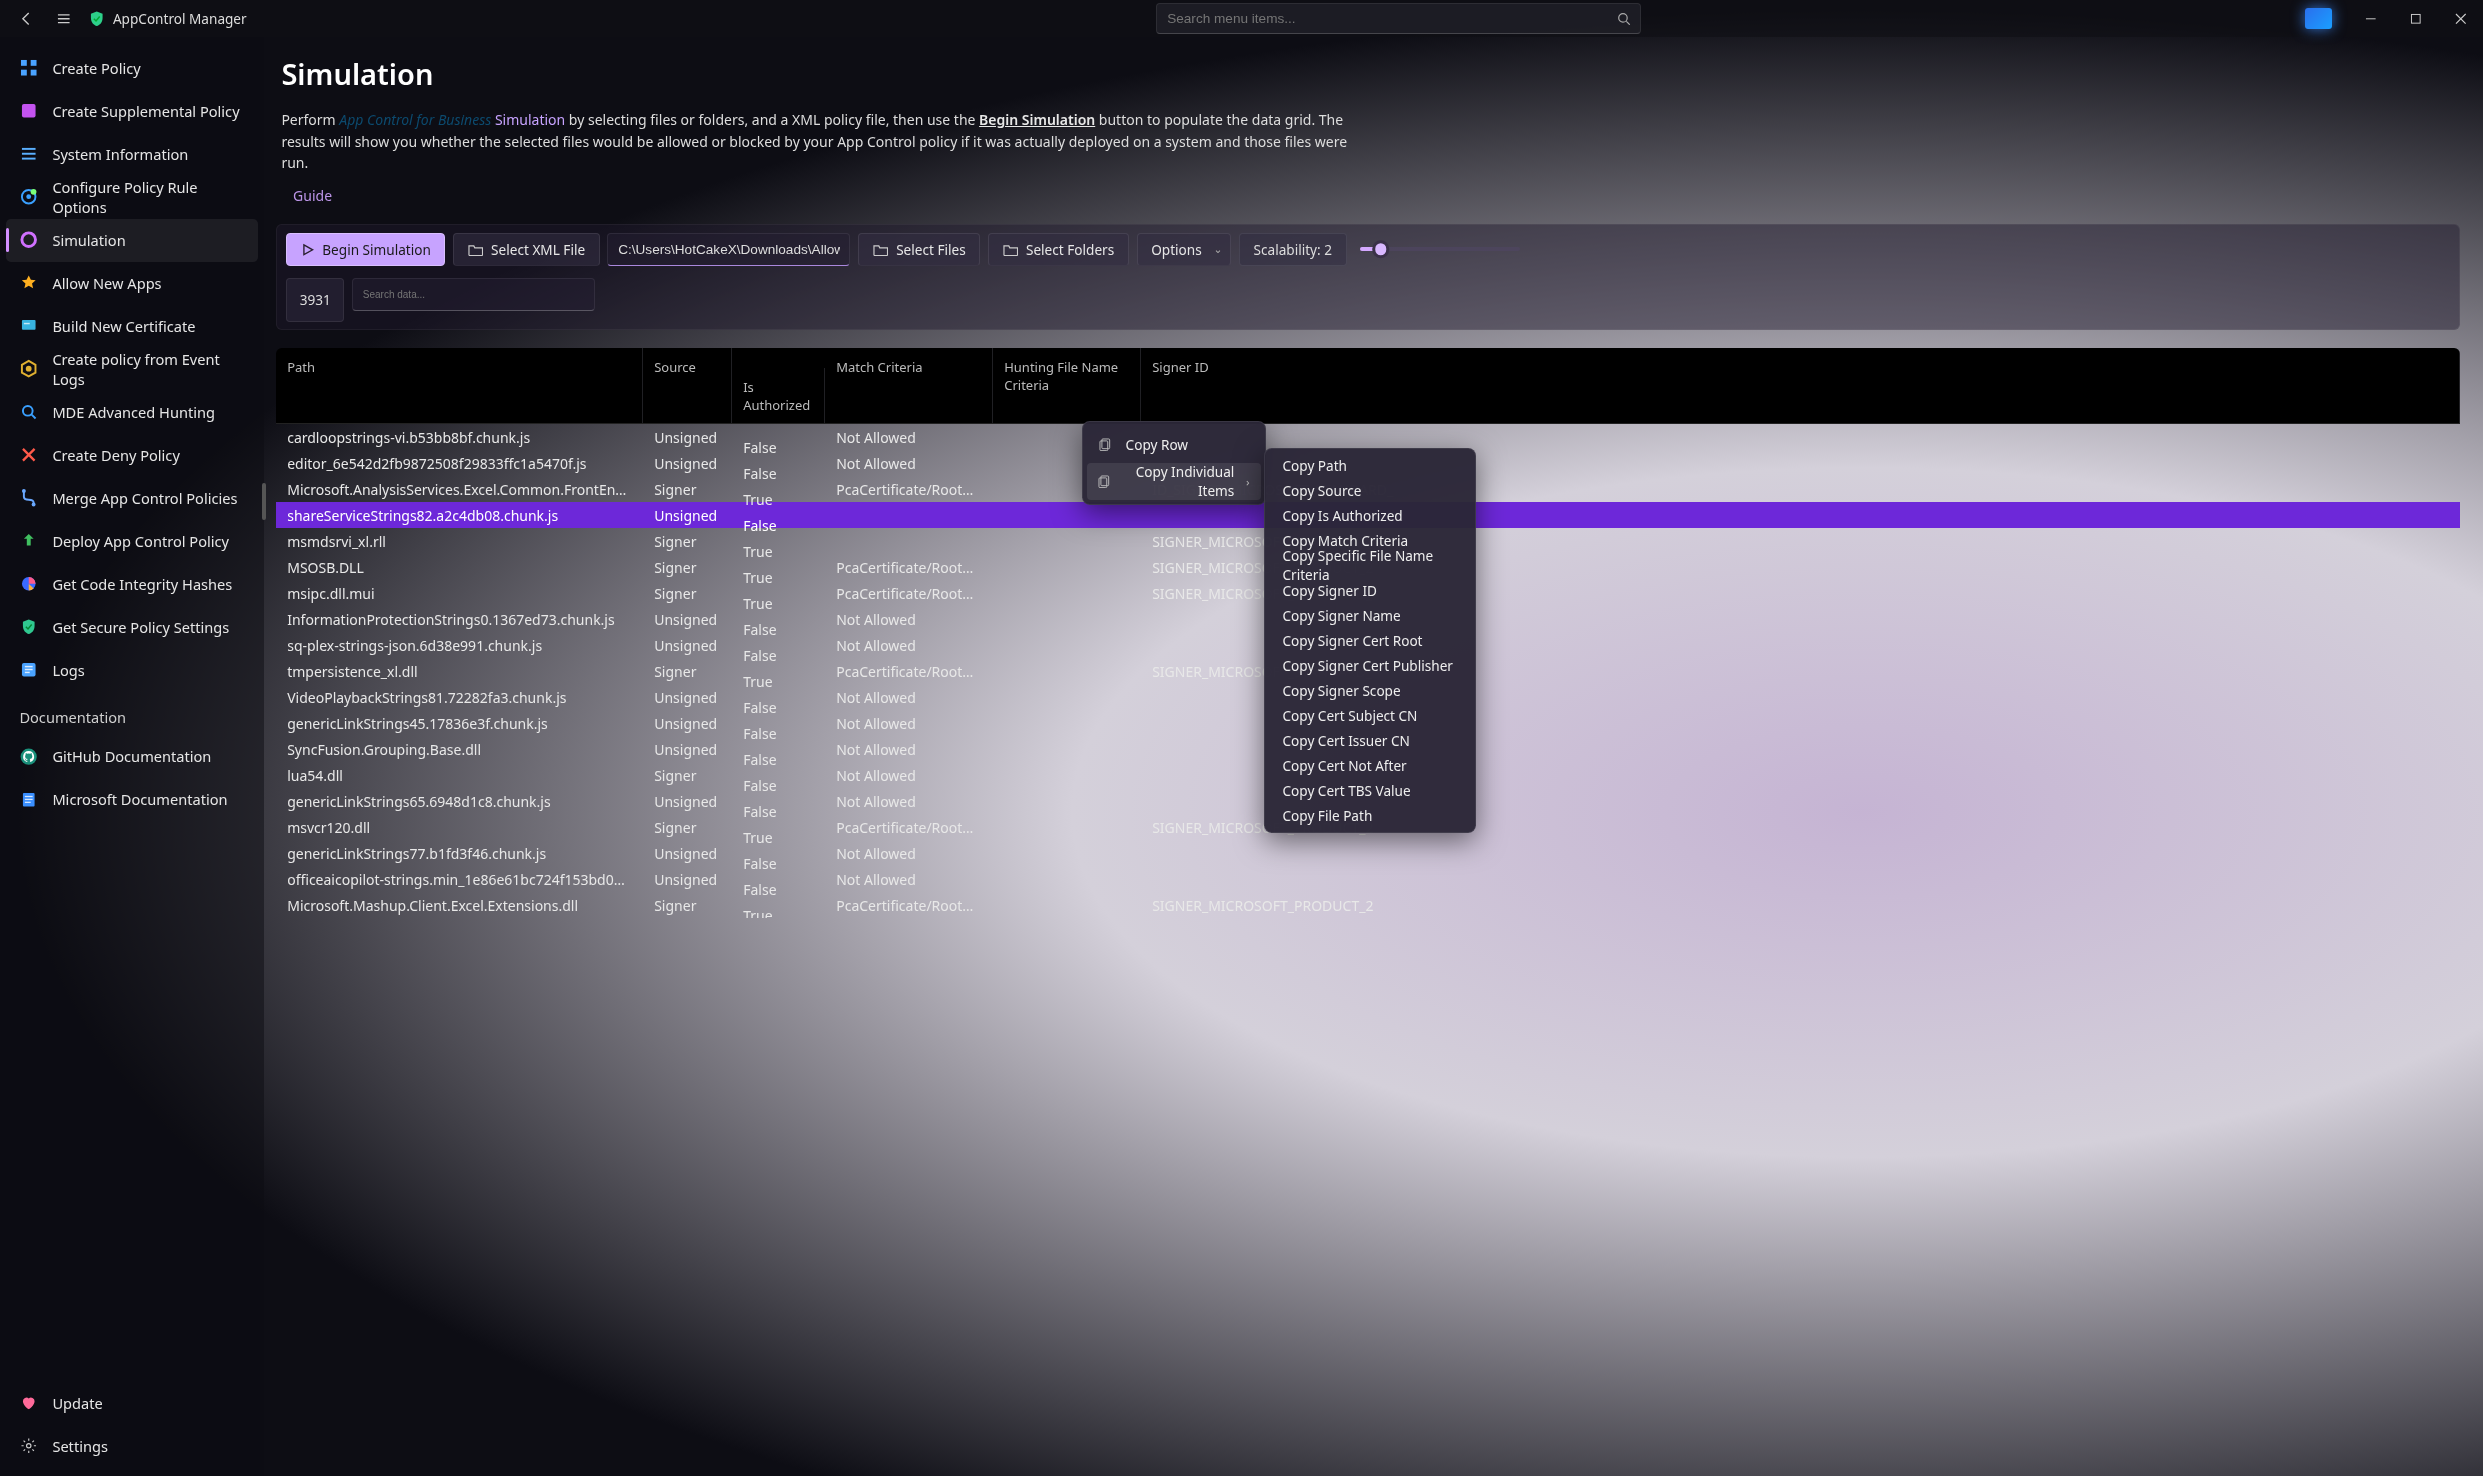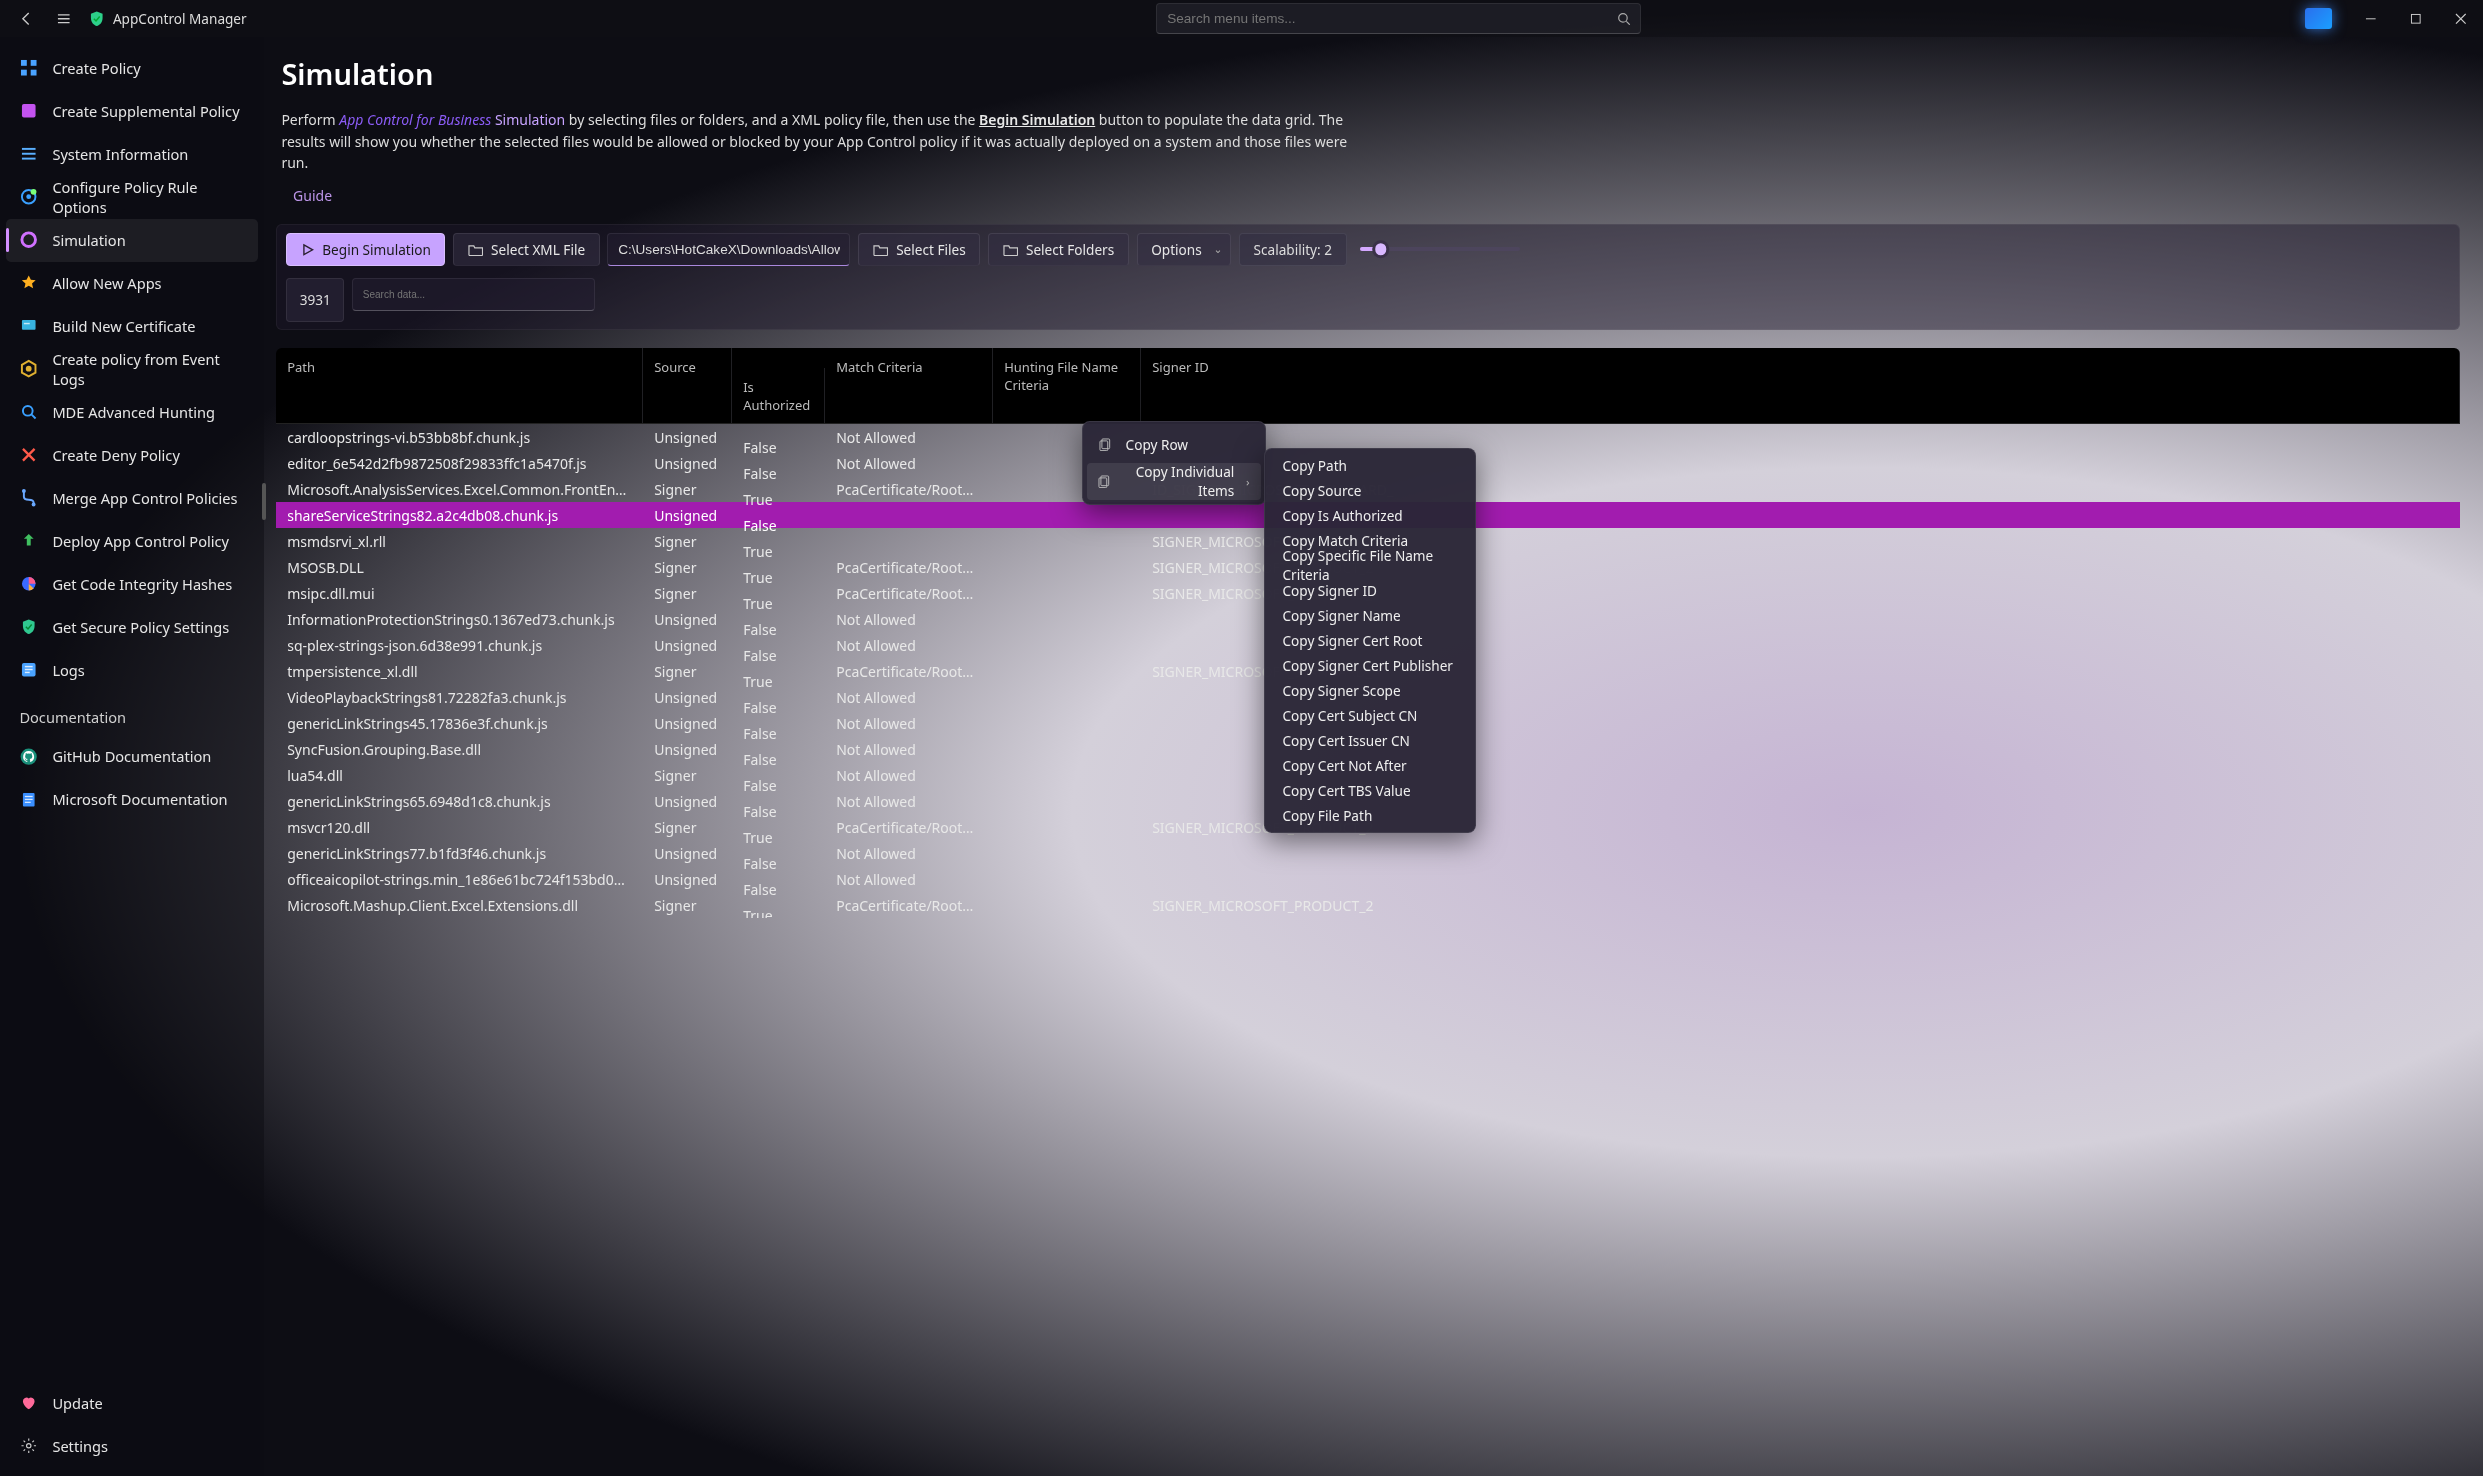--- a/index.html
+++ b/index.html
@@ -85,21 +85,21 @@
     .sidebar .grow { flex:1; }
     .sidebar .resize-nub {
       position:absolute; right:-1.9px; top:446px; width:3.9px; height:37px;
       background:#555; border-radius:1.9px;
     }
 
     
     .main { flex:1; padding: 13.6px 23px 0 11.6px; overflow:hidden; display:flex; flex-direction:column; position:relative;}
     .page-title { font-size:29px; font-weight:600; color:#fff; margin:3.9px 0 15.5px 5.8px; }
     .desc { color:#ddd; font-size:14px; line-height:1.55; max-width:1077px; margin-left:5.8px;}
-    .desc em { font-style:italic; color:#8b5cf6; }
+    .desc em { font-style:italic; color:#0c4a6e; }
     .desc .lnk { color:#c7a3ff; }
     .desc .lnk-u { color:#e8e8e8; text-decoration:underline; font-weight:600; }
     .guide-link { color:#bc95e8; font-size:14px; margin:11.6px 0 0 17.5px; display:inline-block; }
 
     .toolbar {
       margin: 19.4px 0 0 0;
       background: rgba(30,25,45,0.45);
       border: 1px solid rgba(255,255,255,0.05);
       border-radius:5.8px;
       padding: 7.8px 9.7px;
@@ -163,21 +163,21 @@
     .col-auth { width:93px;margin-top:20px; }
     .col-match { width:168px; }
     .col-spec { width:148px; }
     .col-signer { flex:1; }
     .grid-body { overflow:hidden; }
     .row {
       display:flex; font-size:14px; color:#e8e8e8;
       height:26px; align-items:center;
     }
     .row .cell { padding:0 11.6px; white-space:nowrap; overflow:hidden; text-overflow:ellipsis; }
-    .row.sel { background:#a21caf; color:#fff; }
+    .row.sel { background:#6d28d9; color:#fff; }
     .row .cell.col-signer { overflow:visible; }
 
     
     .ctx {
       position:absolute; top:384px; left:818px;
       width:184px; background:rgba(42,38,55,0.97); border:1px solid rgba(255,255,255,0.08);
       border-radius:7.8px; padding:3.9px;
       box-shadow:0 7.8px 29px rgba(0,0,0,0.5);
       z-index:40;
     }

